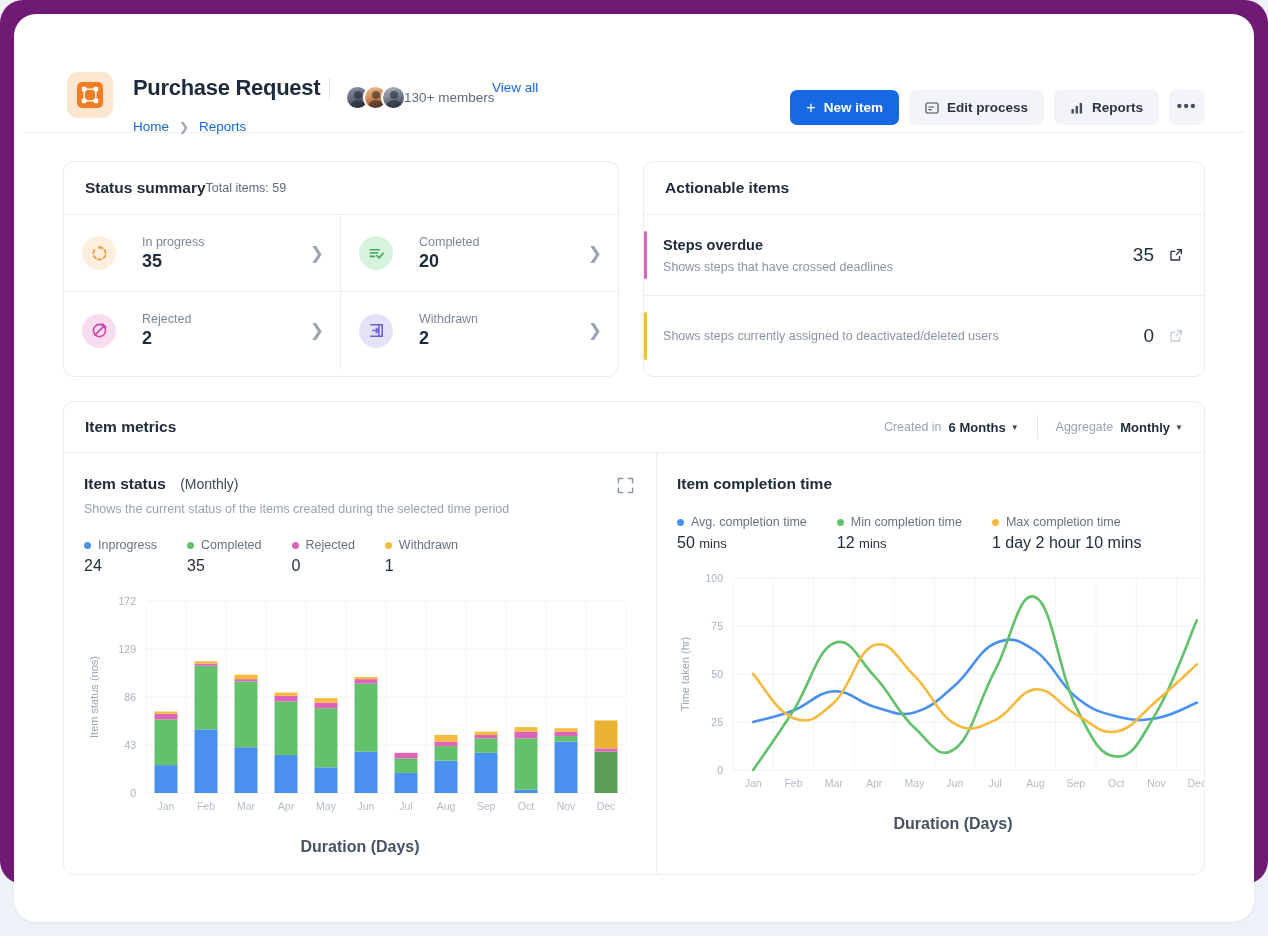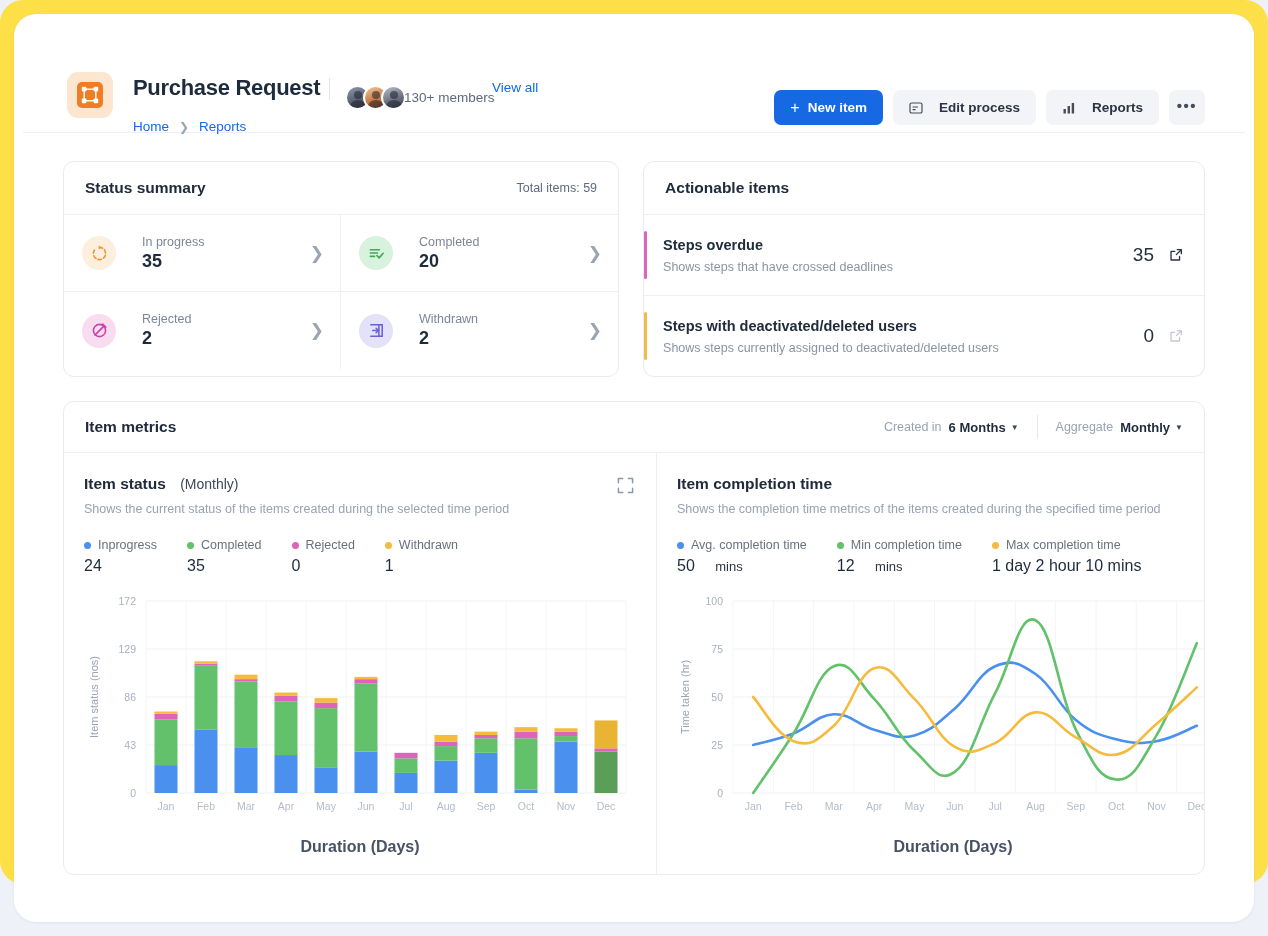--- a/index.html
+++ b/index.html
@@ -5,21 +5,21 @@
   * { box-sizing: border-box; margin: 0; padding: 0; }
   html, body {
     width: 1268px; height: 936px;
     font-family: "Liberation Sans", sans-serif;
     background: #eef1f8;
     overflow: hidden;
   }
   #root {
     position: relative;
     width: 1268px; height: 884px;
-    background: #fde047;
+    background: #701a75;
     display: flex; align-items: center; justify-content: center; border-radius: 23px;
   }
   .window {
     position: absolute;
     left: 14px; top: 14px;
     width: 1240px; height: 908px;
     background: #ffffff;
     border-radius: 22px;
     box-shadow: 0 1px 3px rgba(16,24,40,0.06);
     overflow: hidden;
@@ -104,40 +104,39 @@
     position: absolute; right: 40px; top: 67px;
     display: flex; align-items: center; gap: 10px;
   }
   .btn {
     height: 35px; border-radius: 7px;
     display: flex; align-items: center; gap: 8px;
     padding: 0 16px; font-size: 13.5px; font-weight: 600;
     cursor: pointer; border: none; white-space: nowrap;
   }
   .btn-primary { background: #1668e3; color: #fff; }
-  .btn-ghost { background: #f2f4f7; color: #2b3442; gap: 16px; }
+  .btn-ghost { background: #f2f4f7; color: #2b3442; }
   .btn-dots {
     width: 36px; height: 35px; border-radius: 7px; background: #f2f4f7;
     display:flex; align-items:center; justify-content:center;
     cursor:pointer; color:#434d5c; letter-spacing:1.5px; font-size:15px;
     font-weight:700; padding-bottom:5px;
   }
 
   
   .body { padding: 28px 40px 0 40px; }
   .row-top { display: flex; gap: 24px; }
 
   .card {
     border: 1px solid #e8ebf0;
     border-radius: 11px;
     background: #fff;
   }
   .card-head {
     height: 53px; display: flex; align-items: center;
-    justify-content: space-between;
     padding: 0 21px;
     border-bottom: 1px solid #eceff3;
   }
   .card-title { font-size: 15.5px; font-weight: 600; color: #202c3c; }
   .card-meta { font-size: 12.5px; color: #5d6b7d; }
 
   
   .status-card { width: 568px; }
   .status-grid { display: grid; grid-template-columns: 1fr 1fr; }
   .status-cell {
@@ -201,21 +200,21 @@
   .expand {
     position: absolute; right: 22px; top: 24px; cursor: pointer;
   }
 
   .legend { display: flex; gap: 0; margin-top: 22px; }
   .lg-item { margin-right: 30px; }
   .lg-top { display: flex; align-items: center; gap: 7px; }
   .lg-dot { width: 7px; height: 7px; border-radius: 50%; }
   .lg-name { font-size: 12.5px; color: #67727f; }
   .lg-val { font-size: 16px; color: #1e2b3c; margin-top: 5px; font-weight: 500; }
-  .lg-val .u { font-size: 13px; font-weight: 400; color: #2b3442; margin-left: 16px; }
+  .lg-val .u { font-size: 13px; font-weight: 400; color: #2b3442; }
 
   .plot { margin-top: 16px; position: relative; }
   .ax-x {
     text-align: center; font-size: 16px; color: #475264;
     font-weight: 600; margin-top: 7px;
   }
   svg { display: block; }
 </style>
 </head>
 <body>
@@ -375,21 +374,20 @@
                 <path d="M10.5 3 H15 V7.5" fill="none" stroke="#2b3442" stroke-width="1.5" stroke-linecap="round" stroke-linejoin="round"></path>
                 <line x1="14.6" y1="3.4" x2="9.4" y2="8.6" stroke="#2b3442" stroke-width="1.5" stroke-linecap="round"></line>
                 <path d="M13 10.5 V14.6 H3.4 V5 H7.5" fill="none" stroke="#2b3442" stroke-width="1.5" stroke-linecap="round" stroke-linejoin="round"></path>
               </svg>
             </div>
           </div>
 
           <div class="act-row">
             <div class="act-bar" style="background:#f0bb4a"></div>
             <div class="act-body">
-              <div class="act-title">Steps with deactivated/deleted users</div>
               <div class="act-desc">Shows steps currently assigned to deactivated/deleted users</div>
             </div>
             <div class="act-num">0</div>
             <div class="ext">
               <svg width="16" height="16" viewBox="0 0 18 18">
                 <path d="M10.5 3 H15 V7.5" fill="none" stroke="#c2cad4" stroke-width="1.5" stroke-linecap="round" stroke-linejoin="round"></path>
                 <line x1="14.6" y1="3.4" x2="9.4" y2="8.6" stroke="#c2cad4" stroke-width="1.5" stroke-linecap="round"></line>
                 <path d="M13 10.5 V14.6 H3.4 V5 H7.5" fill="none" stroke="#c2cad4" stroke-width="1.5" stroke-linecap="round" stroke-linejoin="round"></path>
               </svg>
             </div>
@@ -552,21 +550,20 @@
                     <rect x="510.5" y="129.4418604651163" width="23" height="27.90697674418604" fill="#e9b434"></rect>
                     <text x="522" y="219" fill="#b3bcc8" font-size="10.5" text-anchor="middle" font-family="&quot;Liberation Sans&quot;, sans-serif">Dec</text>
                   </svg>
               <div class="ax-x">Duration (Days)</div>
             </div>
           </div>
 
           <div class="chart-pane">
             <div class="ch-title">Item completion time</div>
 
-            <div class="ch-desc">Shows the completion time metrics of the items created during the specified time period</div>
 
             <div class="legend">
               <div class="lg-item">
                 <div class="lg-top">
                   <span class="lg-dot" style="background:#4a90ee"></span>
                   <span class="lg-name">Avg. completion time</span>
                 </div>
                 <div class="lg-val">
                   <span>50</span>
                   <span class="u">mins</span>

